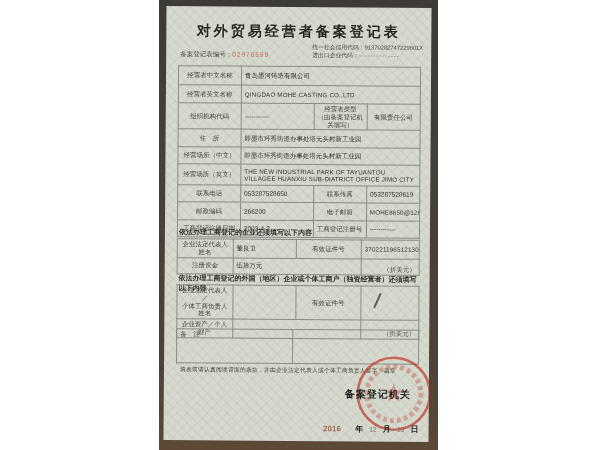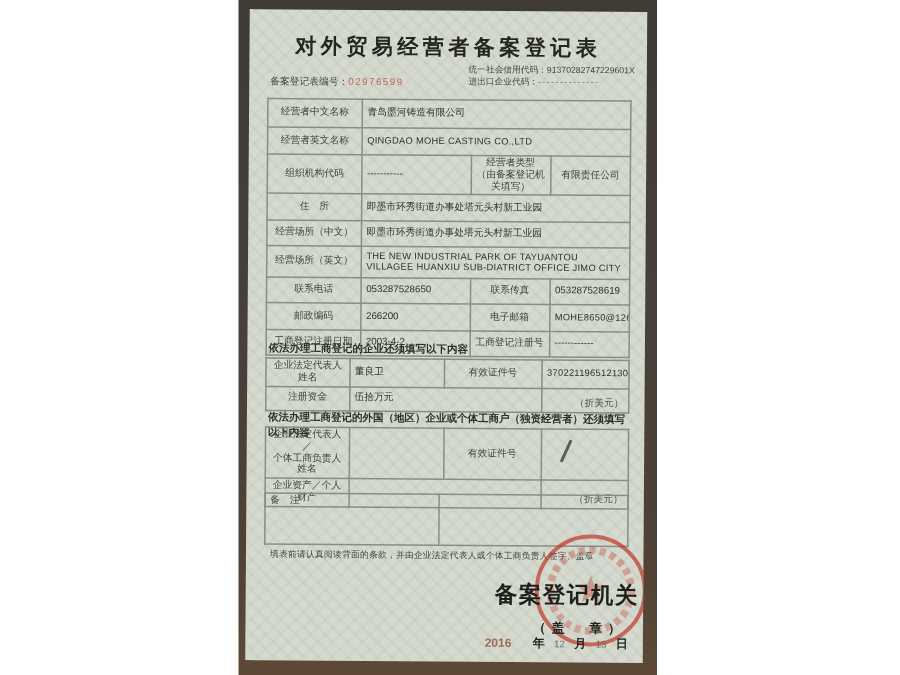--- a/index.html
+++ b/index.html
@@ -40,21 +40,21 @@
   td.usd{text-align:right;vertical-align:bottom;color:#4a4e46;}
   .t1{top:59px;}
   .t2{top:232px;}
   .t3{top:278px;}
   .t4{top:322px;}
   .sec-head{position:absolute;left:14px;right:8px;font-size:7px;font-weight:bold;color:#2c2f28;}
   .h1{top:221px;}
   .h2{top:267px;}
   .note{position:absolute;top:359px;left:16px;right:8px;font-size:5.8px;color:#3c403a;letter-spacing:.2px;}
   .authority{position:absolute;top:380px;left:158px;width:112px;text-align:center;z-index:3;}
-  .authority .l1{font-size:15px;font-weight:bold;letter-spacing:1px;color:#1e211b;}
+  .authority .l1{font-size:10px;font-weight:bold;letter-spacing:1px;color:#1e211b;}
   .authority .l2{font-size:8.5px;font-weight:bold;letter-spacing:4px;color:#1e211b;margin-top:7px;padding-left:18px;}
   .dateline{position:absolute;top:416px;right:8px;font-size:8px;color:#1e211b;z-index:3;}
   .dateline .yr{color:#9a6a55;font-weight:bold;margin-right:10px;}
   .dateline .cn{font-weight:bold;margin:0 2px;}
   .dateline .dm{font-size:6.5px;color:#6a6e66;margin:0 2px;}
   .stamp{position:absolute;top:346px;left:190px;width:80px;height:80px;z-index:2;opacity:.9;}
   .slash{position:absolute;top:285px;left:212px;width:1.5px;height:16px;background:#5a5e56;transform:rotate(24deg);z-index:2;}
 </style>
 </head>
 <body>
@@ -200,21 +200,20 @@
     <div class="note">填表前请认真阅读背面的条款，并由企业法定代表人或个体工商负责人签字、盖章</div>
 
     <svg class="stamp" viewBox="0 0 80 80">
       <circle cx="40" cy="40" r="36" fill="none" stroke="#c23b2e" stroke-width="2.6" opacity="0.8"></circle>
       <circle cx="40" cy="40" r="27" fill="none" stroke="#c23b2e" stroke-width="5" stroke-dasharray="4 3" opacity="0.38"></circle>
       <path d="M40 30 L42.4 36.6 L49.5 36.8 L43.9 41 L45.9 47.8 L40 43.8 L34.1 47.8 L36.1 41 L30.5 36.8 L37.6 36.6 Z" fill="#c23b2e" opacity="0.45"></path>
     </svg>
 
     <div class="authority">
       <div class="l1">备案登记机关</div>
-      <div class="l2">（盖　章）</div>
     </div>
 
     <div class="dateline">
       <span class="yr">2016</span>
       <span class="cn">年</span>
       <span class="dm">12</span>
       <span class="cn">月</span>
       <span class="dm">13</span>
       <span class="cn">日</span>
     </div>

